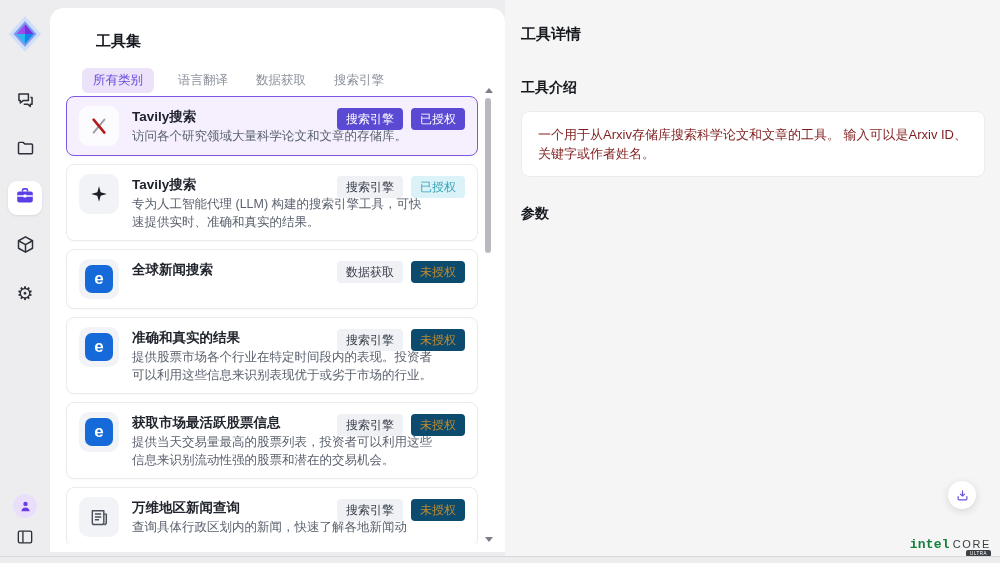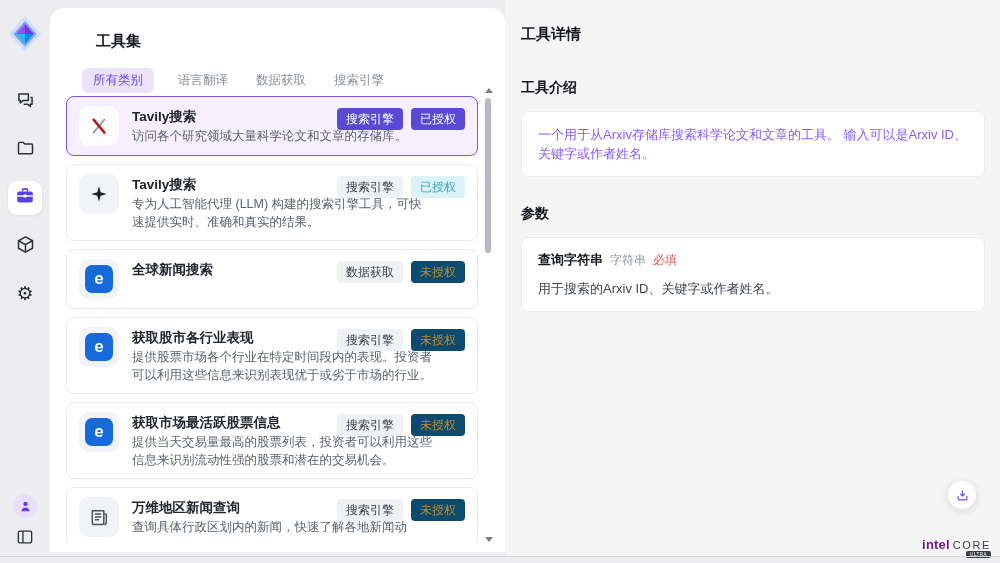--- a/index.html
+++ b/index.html
@@ -46,31 +46,31 @@
   .arrow-down { bottom:0; border-top:5px solid #7a7e86; }
   .vthumb { position:absolute; left:1px; top:10px; width:6px; height:155px; border-radius:3px; background:#b8b9be; cursor:grab; }
 
   
   .panel-detail { position:absolute; left:505px; right:0; top:0; bottom:7px; background:#f5f5f6; padding:0 15px 0 16px; }
   .detail-title { font-size:15px; font-weight:bold; color:#15181e; margin-top:25px; }
   .section-head { font-size:14px; font-weight:bold; color:#15181e; }
   .head-intro { margin-top:35px; }
   .head-params { margin-top:28px; }
   .detail-card { background:#ffffff; border:1px solid #ececee; border-radius:8px; margin-top:14px; padding:13px 16px; }
-  .intro-text { font-size:13px; line-height:19px; color:#8b5cf6; }
+  .intro-text { font-size:13px; line-height:19px; color:#7f1d1d; }
   .param-head { display:flex; align-items:baseline; gap:7px; }
   .param-name { font-size:13px; font-weight:bold; color:#14171e; }
   .param-type { font-size:12px; color:#8a8f98; }
   .param-required { font-size:12px; color:#e05a4e; }
   .param-desc { font-size:13px; color:#3f4450; margin-top:11px; }
 
   
   .fab { position:absolute; right:24px; bottom:54px; width:28px; height:28px; border-radius:50%; background:#fff; box-shadow:0 2px 8px rgba(0,0,0,.13); display:flex; align-items:center; justify-content:center; cursor:pointer; }
   .intel { position:absolute; right:9px; bottom:11px; display:flex; align-items:baseline; gap:3px; }
-  .intel-word { font-size:13px; font-weight:bold; color:#701a75; letter-spacing:.2px; }
+  .intel-word { font-size:13px; font-weight:bold; color:#15803d; letter-spacing:.2px;font-family:Liberation Mono, monospace; }
   .core-word { font-size:11px; font-weight:400; color:#3c4046; letter-spacing:1.6px; position:relative; }
   .ultra-badge { position:absolute; right:0; top:12px; background:#3c4046; color:#fff; font-size:4.5px; letter-spacing:.5px; padding:1px 4px; border-radius:2px; }
   .bottom-line { position:absolute; left:0; right:0; top:556px; height:1px; background:#d7d7da; }
 </style>
 </head>
 <body>
 
 <div class="app">
 
   <aside class="rail">
@@ -182,21 +182,21 @@
       <span class="chip chip-gray">数据获取</span>
       <span class="chip chip-amber">未授权</span>
     </div>
   </div>
 
   <div class="tool-card">
     <div class="tool-icon">
             <span class="blue-chip">e</span>
           </div>
     <div class="tool-text">
-      <div class="tool-name">获取股市各行业表现</div>
+      <div class="tool-name">准确和真实的结果</div>
       <div class="tool-desc">提供股票市场各个行业在特定时间段内的表现。投资者可以利用这些信息来识别表现优于或劣于市场的行业。</div>
     </div>
     <div class="tool-badges">
       <span class="chip chip-gray">搜索引擎</span>
       <span class="chip chip-amber">未授权</span>
     </div>
   </div>
 
   <div class="tool-card">
     <div class="tool-icon">
@@ -237,28 +237,20 @@
     </div>
   </main>
 
   <section class="panel-detail">
     <h2 class="detail-title">工具详情</h2>
     <h3 class="section-head head-intro">工具介绍</h3>
     <div class="detail-card">
       <p class="intro-text">一个用于从Arxiv存储库搜索科学论文和文章的工具。 输入可以是Arxiv ID、关键字或作者姓名。</p>
     </div>
     <h3 class="section-head head-params">参数</h3>
-    <div class="detail-card">
-      <div class="param-head">
-        <span class="param-name">查询字符串</span>
-        <span class="param-type">字符串</span>
-        <span class="param-required">必填</span>
-      </div>
-      <p class="param-desc">用于搜索的Arxiv ID、关键字或作者姓名。</p>
-    </div>
   </section>
 
   <div class="fab">
     <svg viewBox="0 0 24 24" width="15" height="15" fill="none" stroke="#6a4ee0" stroke-width="1.9" stroke-linecap="round" stroke-linejoin="round">
       <path d="M12 4.5v8.3M8.6 9.8l3.4 3 3.4-3"></path>
       <path d="M5 13.8v3.4c0 .9.8 1.7 1.7 1.7h10.6c.9 0 1.7-.8 1.7-1.7v-3.4"></path>
     </svg>
   </div>
 
   <div class="intel">

